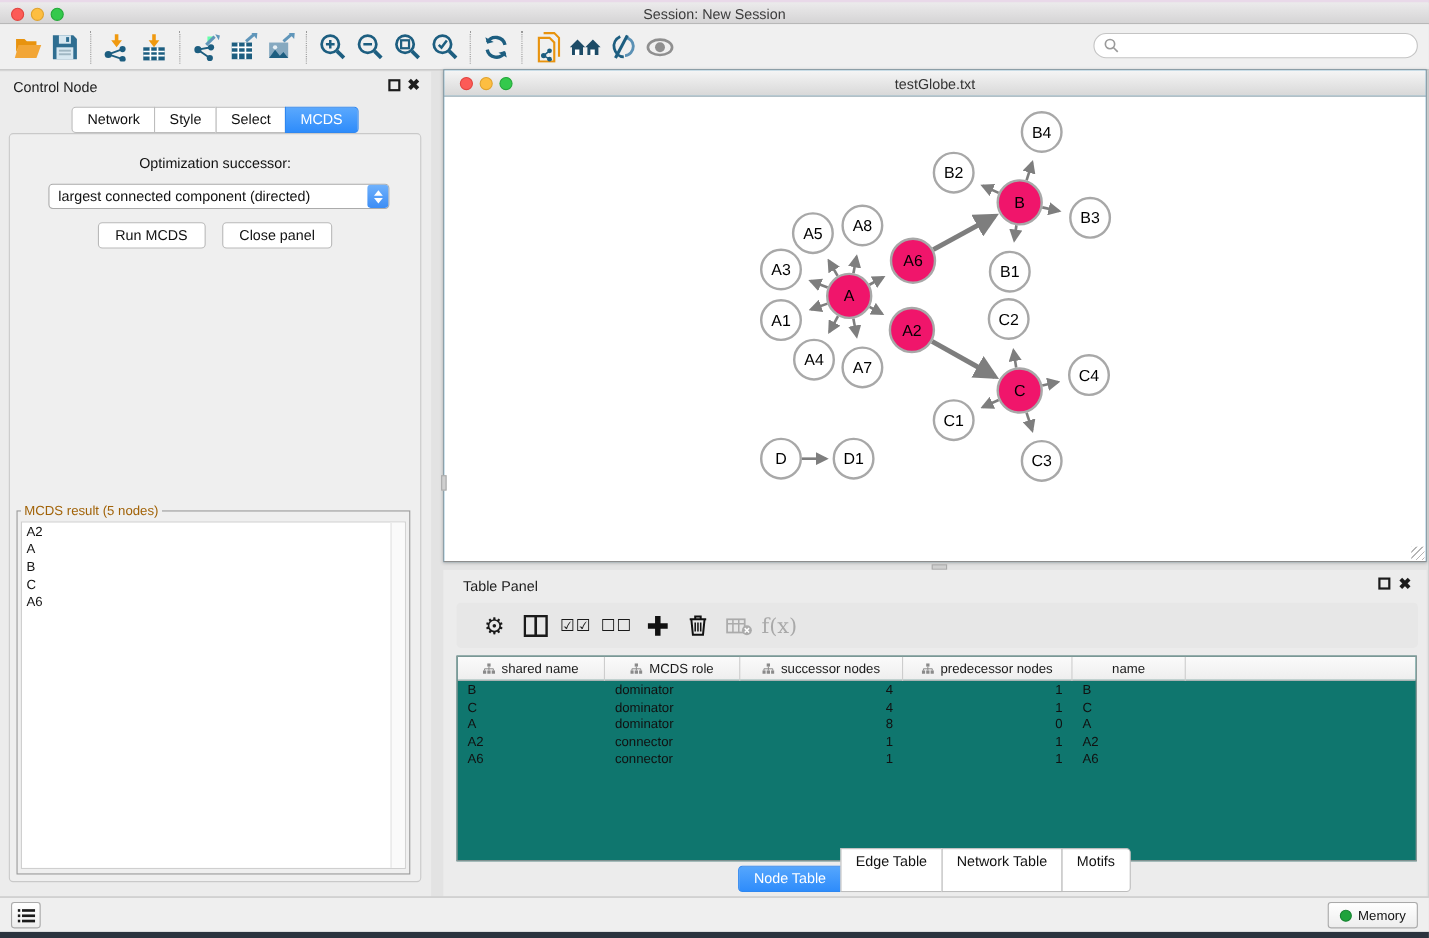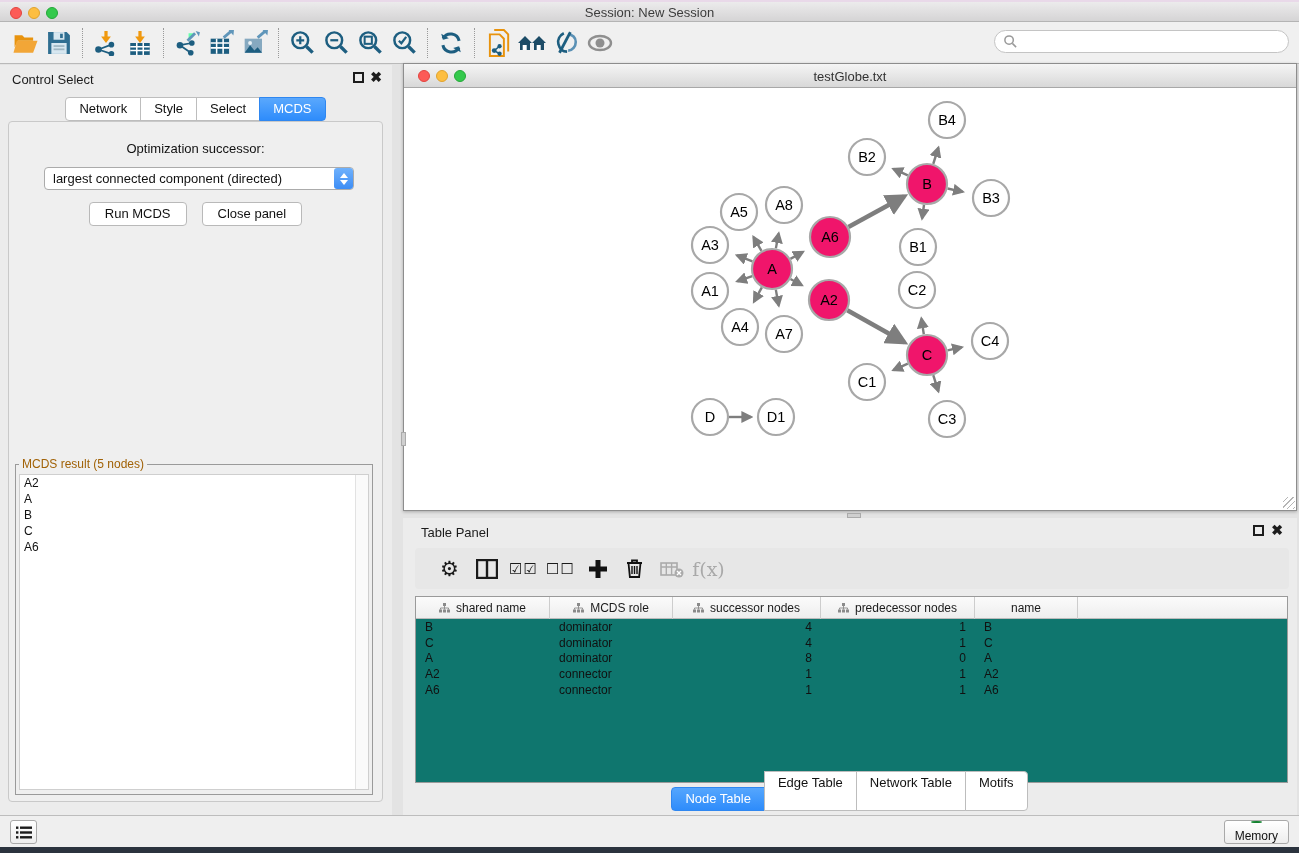--- a/index.html
+++ b/index.html
@@ -87,21 +87,21 @@
   .tp-tab { font-size:13px; color:#111; background:#fff; border:1px solid #bdbdbd; margin-left:-1px; padding:3px 13px 4px; cursor:default; }
   .tp-tab:first-child { border-radius:4px 0 0 4px;margin-top:16px; }
   .tp-tab:last-child { border-radius:0 4px 4px 0; }
   .tp-tab.active { background:linear-gradient(#55a6fd,#2e8cfb); border-color:#2f87f0; color:#fff; }
 
   
   .statusbar { position:absolute; left:0; top:815px; width:1299px; height:32px; background:#efefef; border-top:1px solid #bdbdbd; }
   .list-btn { position:absolute; left:10px; top:4px; width:27px; height:24px; background:linear-gradient(#fff,#ededed);
     border:1px solid #a9a9a9; border-radius:3px; display:flex; align-items:center; justify-content:center; }
   .memory-btn { position:absolute; right:10px; top:4px; height:24px; background:linear-gradient(#fff,#ededed);
-    border:1px solid #a9a9a9; border-radius:3px; display:flex; align-items:center; gap:6px; padding:0 10px; font-size:12px; color:#111;flex-direction:column; }
+    border:1px solid #a9a9a9; border-radius:3px; display:flex; align-items:center; gap:6px; padding:0 10px; font-size:12px; color:#111; }
   .memory-dot { width:11px; height:11px; border-radius:50%; background:#1fa33c; border:1px solid #158230; }
 </style>
 </head>
 <body>
 
 <div class="app">
 
   <div class="titlebar">
     <span class="tl red" style="left:10px"></span>
     <span class="tl yel" style="left:28px"></span>
@@ -252,21 +252,21 @@
     <div class="searchbox">
       <svg width="15" height="15" viewBox="0 0 16 16">
           <circle cx="6.5" cy="6.5" r="4.5" fill="none" stroke="#9a9a9a" stroke-width="1.6"></circle>
           <path d="M10 10l4 4" stroke="#9a9a9a" stroke-width="1.6"></path>
         </svg>
     </div>
   </div>
 
   <div class="control-panel">
     <div class="panel-head">
-      <span class="panel-title">Control Select</span>
+      <span class="panel-title">Control Node</span>
       <span class="float-btn" style="right:28px"></span>
       <span class="close-btn" style="right:10px">✖</span>
     </div>
     <div class="seg-tabs" id="cp-tabs">
         <span class="seg-tab">Network</span>
         <span class="seg-tab">Style</span>
         <span class="seg-tab">Select</span>
         <span class="seg-tab active">MCDS</span>
       </div>
     <div class="cp-content">

